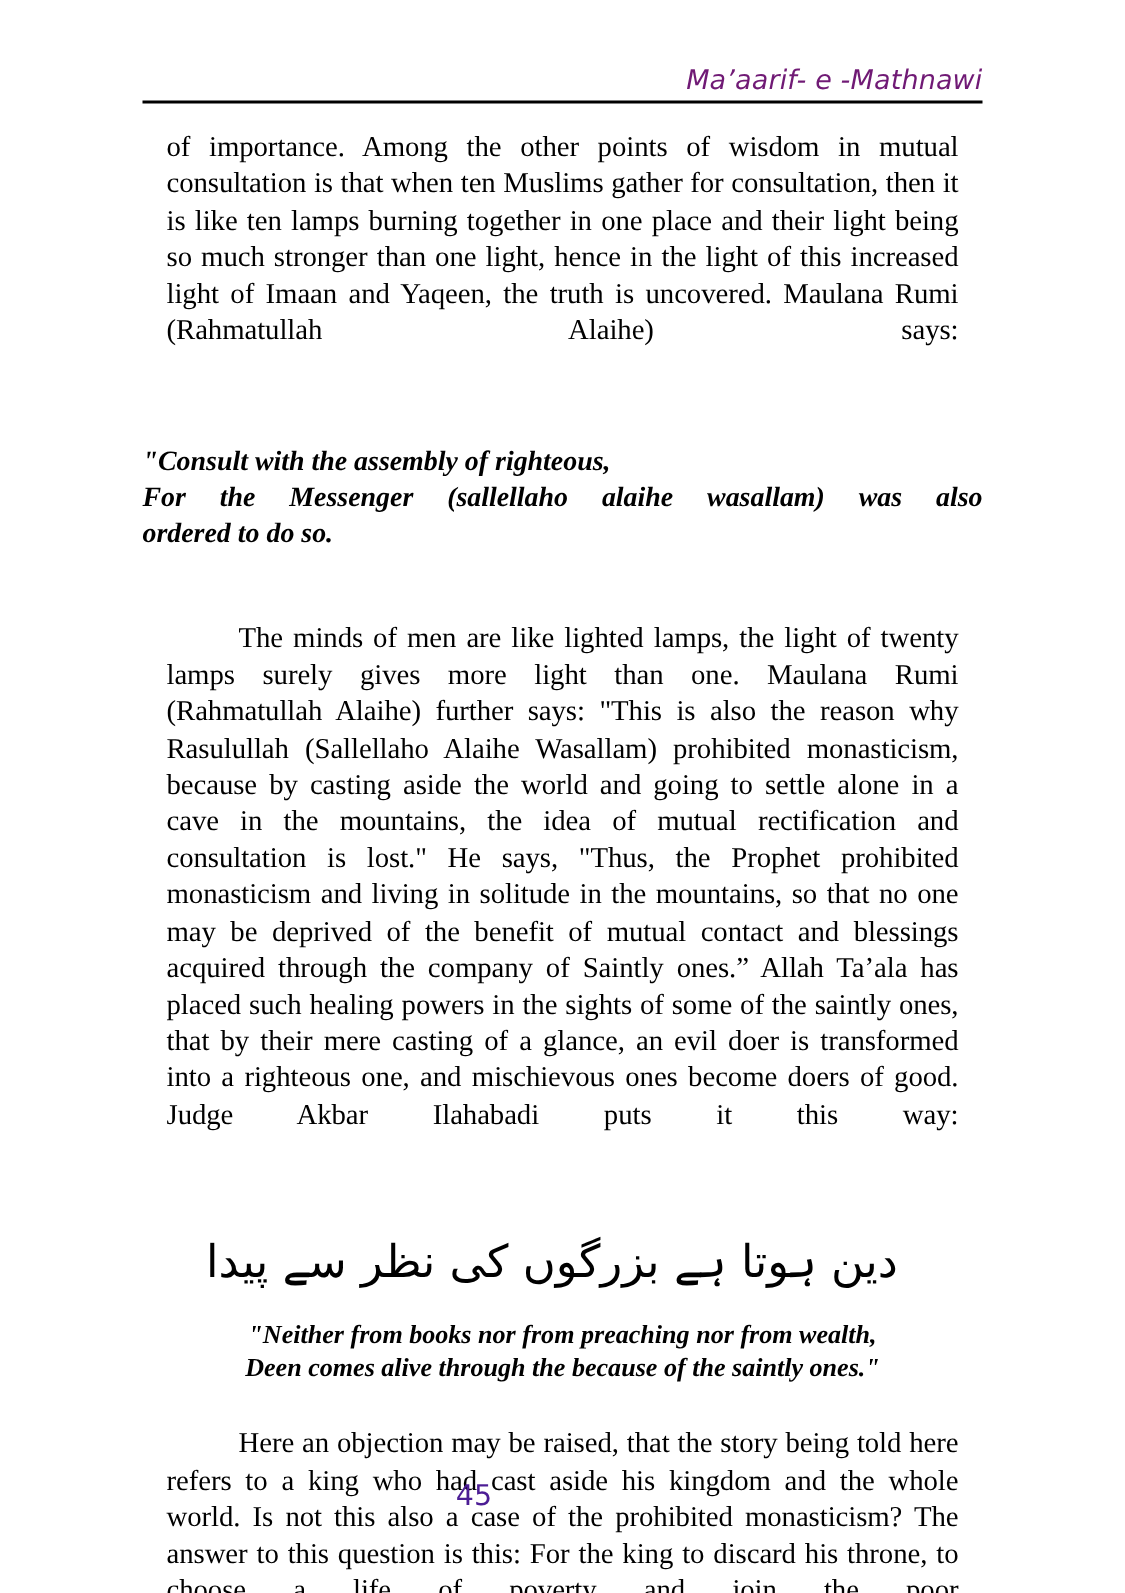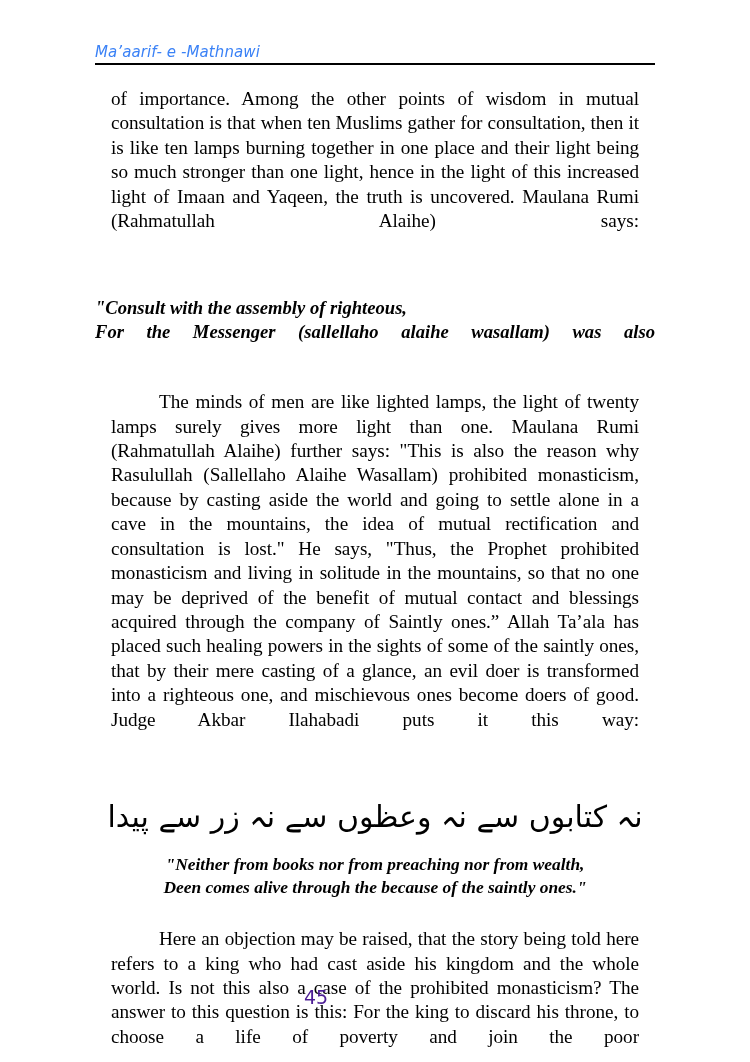--- a/index.html
+++ b/index.html
@@ -27,25 +27,26 @@
   
   .header {
     position: absolute;
     left: 95px;
     top: 44px;
     width: 560px;
   }
   .header-title {
     font-family: "DejaVu Sans", "Liberation Sans", sans-serif;
     font-style: italic;
-    font-size: 15px;
+    font-size: 18px;
     letter-spacing: 0.1px;
     line-height: 1.15;
-    color: #3b82f6;
+    color: #701a75;
     white-space: nowrap;
+    text-align: right;
   }
   .header-rule {
     margin-top: 2px;
     width: 560px;
     height: 2.2px;
     background: #000000;
   }
 
   
   .content {
@@ -153,30 +154,31 @@
 
   <div class="content">
 
     <p class="body-par">of importance. Among the other points of wisdom in mutual consultation is that when ten Muslims gather for consultation, then it is like ten lamps burning together in one place and their light being so much stronger than one light, hence in the light of this increased light of Imaan and Yaqeen, the truth is uncovered. Maulana Rumi (Rahmatullah Alaihe) says:</p>
 
     <div class="gap-md"></div>
 
     <div class="verse-block">
       <span class="vline plain">"Consult with the assembly of righteous,</span>
       <span class="vline stretch">For the Messenger (sallellaho alaihe wasallam) was also</span>
+      <span class="vline plain">ordered to do so.</span>
     </div>
 
     <div class="gap-lg"></div>
 
     <p class="body-par indent">The minds of men are like lighted lamps, the light of twenty lamps surely gives more light than one. Maulana Rumi (Rahmatullah Alaihe) further says: "This is also the reason why Rasulullah (Sallellaho Alaihe Wasallam) prohibited monasticism, because by casting aside the world and going to settle alone in a cave in the mountains, the idea of mutual rectification and consultation is lost." He says, "Thus, the Prophet prohibited monasticism and living in solitude in the mountains, so that no one may be deprived of the benefit of mutual contact and blessings acquired through the company of Saintly ones.” Allah Ta’ala has placed such healing powers in the sights of some of the saintly ones, that by their mere casting of a glance, an evil doer is transformed into a righteous one, and mischievous ones become doers of good. Judge Akbar Ilahabadi puts it this way:</p>
 
     <div class="gap-md"></div>
 
     <div class="urdu-block">
-      <span class="urdu-line l1">نہ کتابوں سے نہ وعظوں سے نہ زر سے پیدا</span>
+      <span class="urdu-line l2">دین ہوتا ہے بزرگوں کی نظر سے پیدا</span>
     </div>
 
     <div class="gap-sm"></div>
 
     <div class="translation">
       <span class="tline">"Neither from books nor from preaching nor from wealth,</span>
       <span class="tline">Deen comes alive through the because of the saintly ones."</span>
     </div>
 
     <div class="gap-sm"></div>

